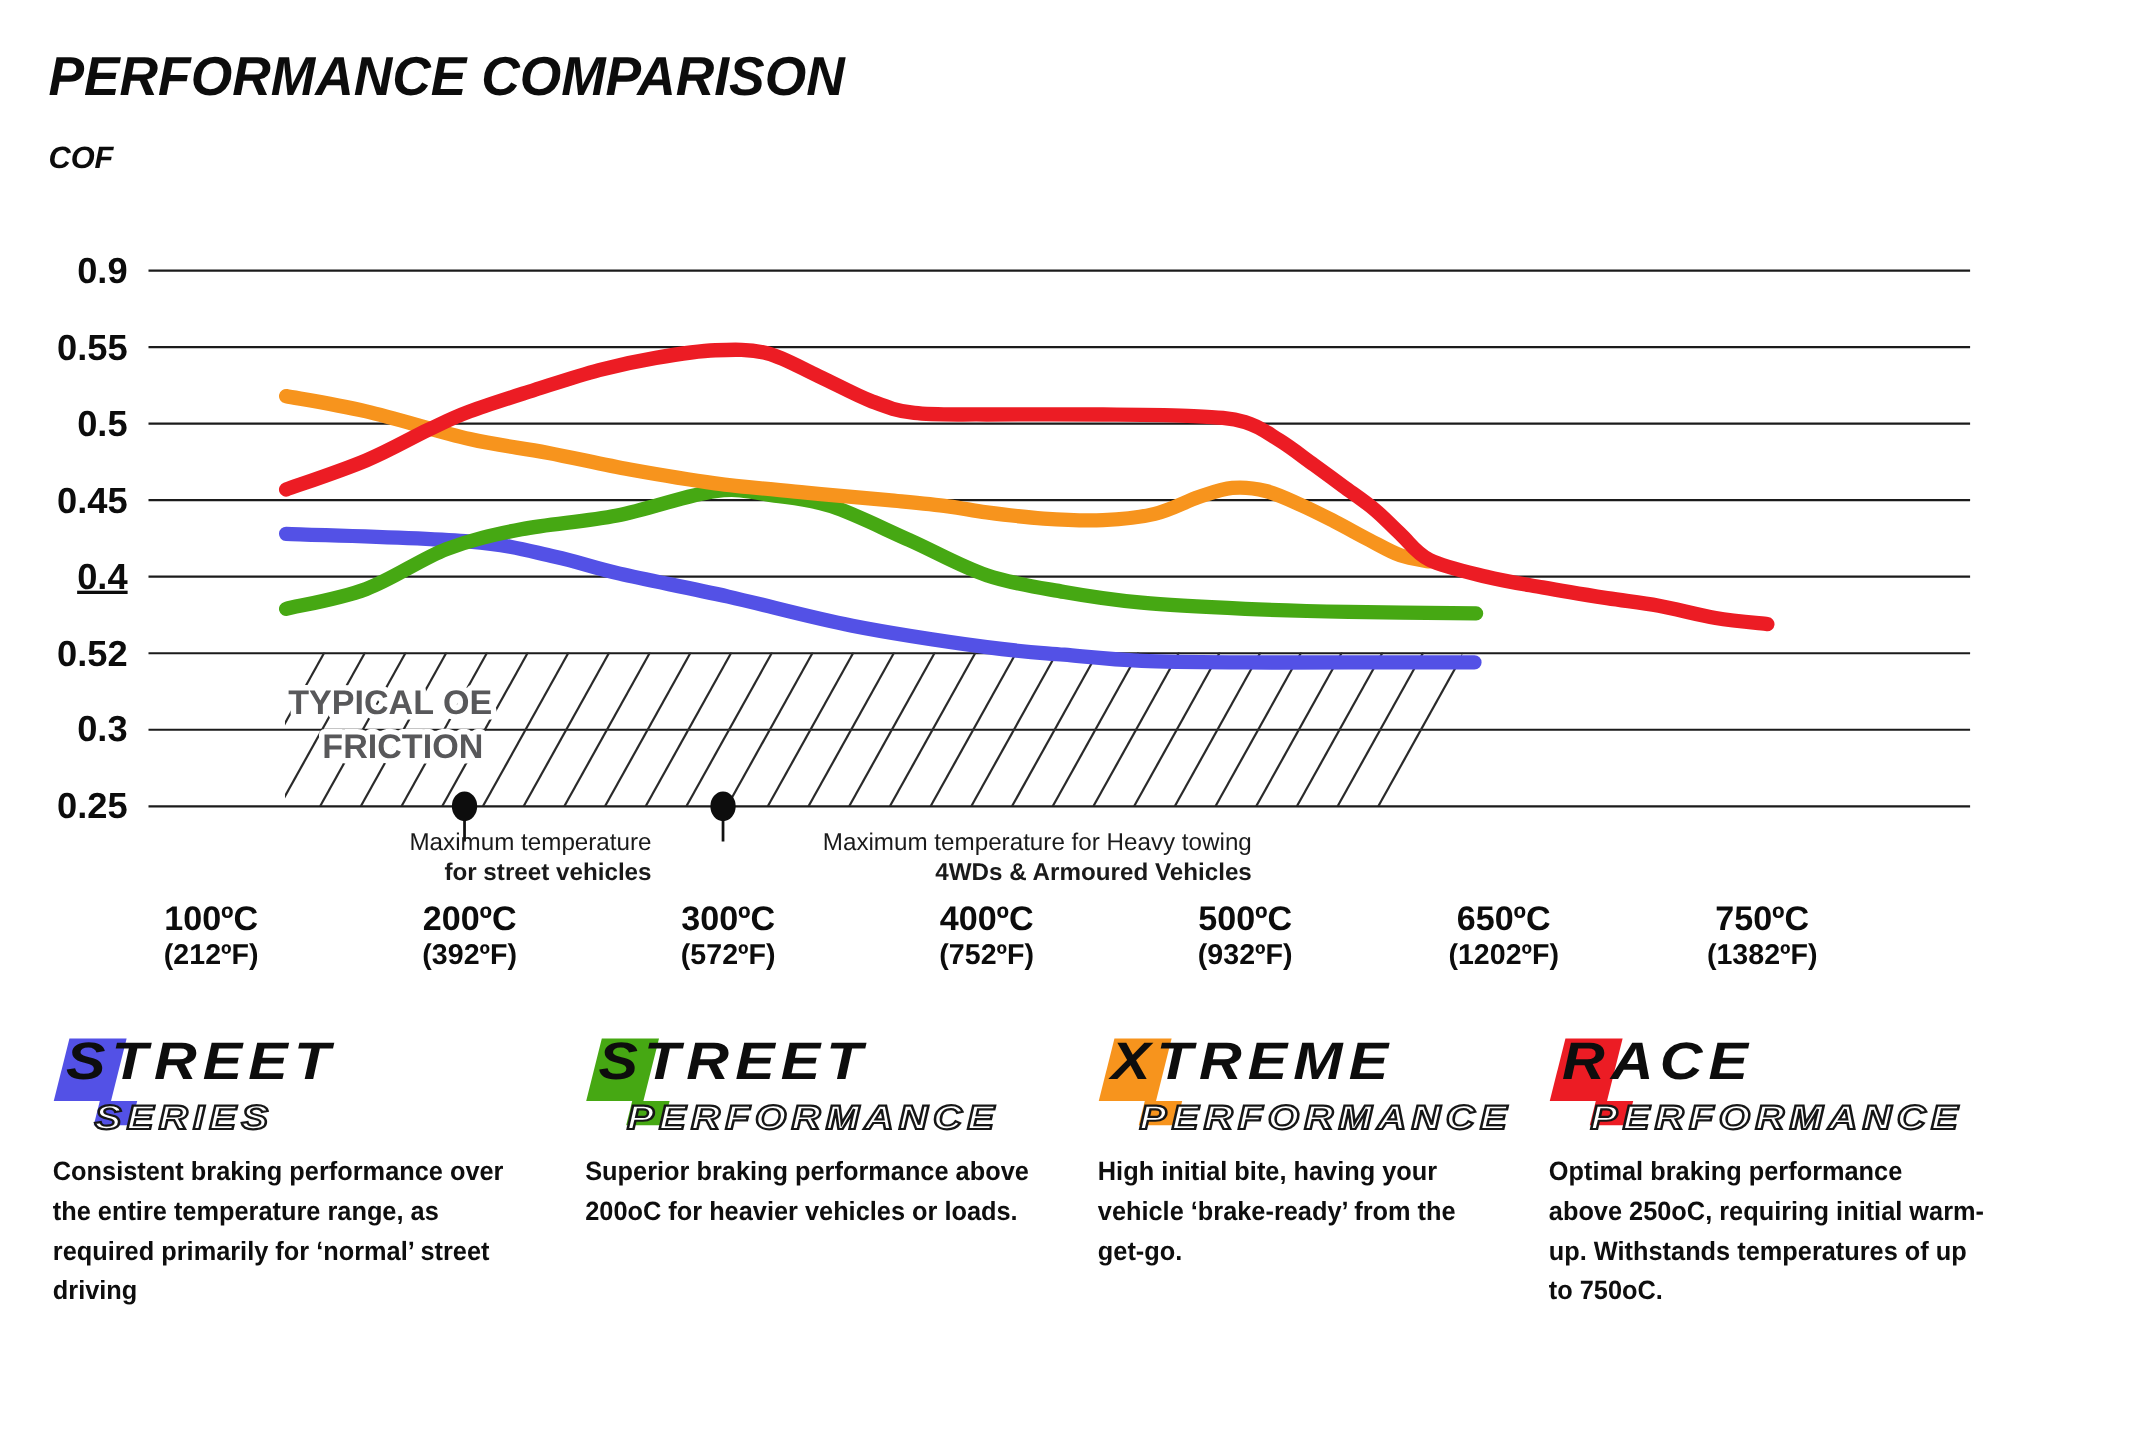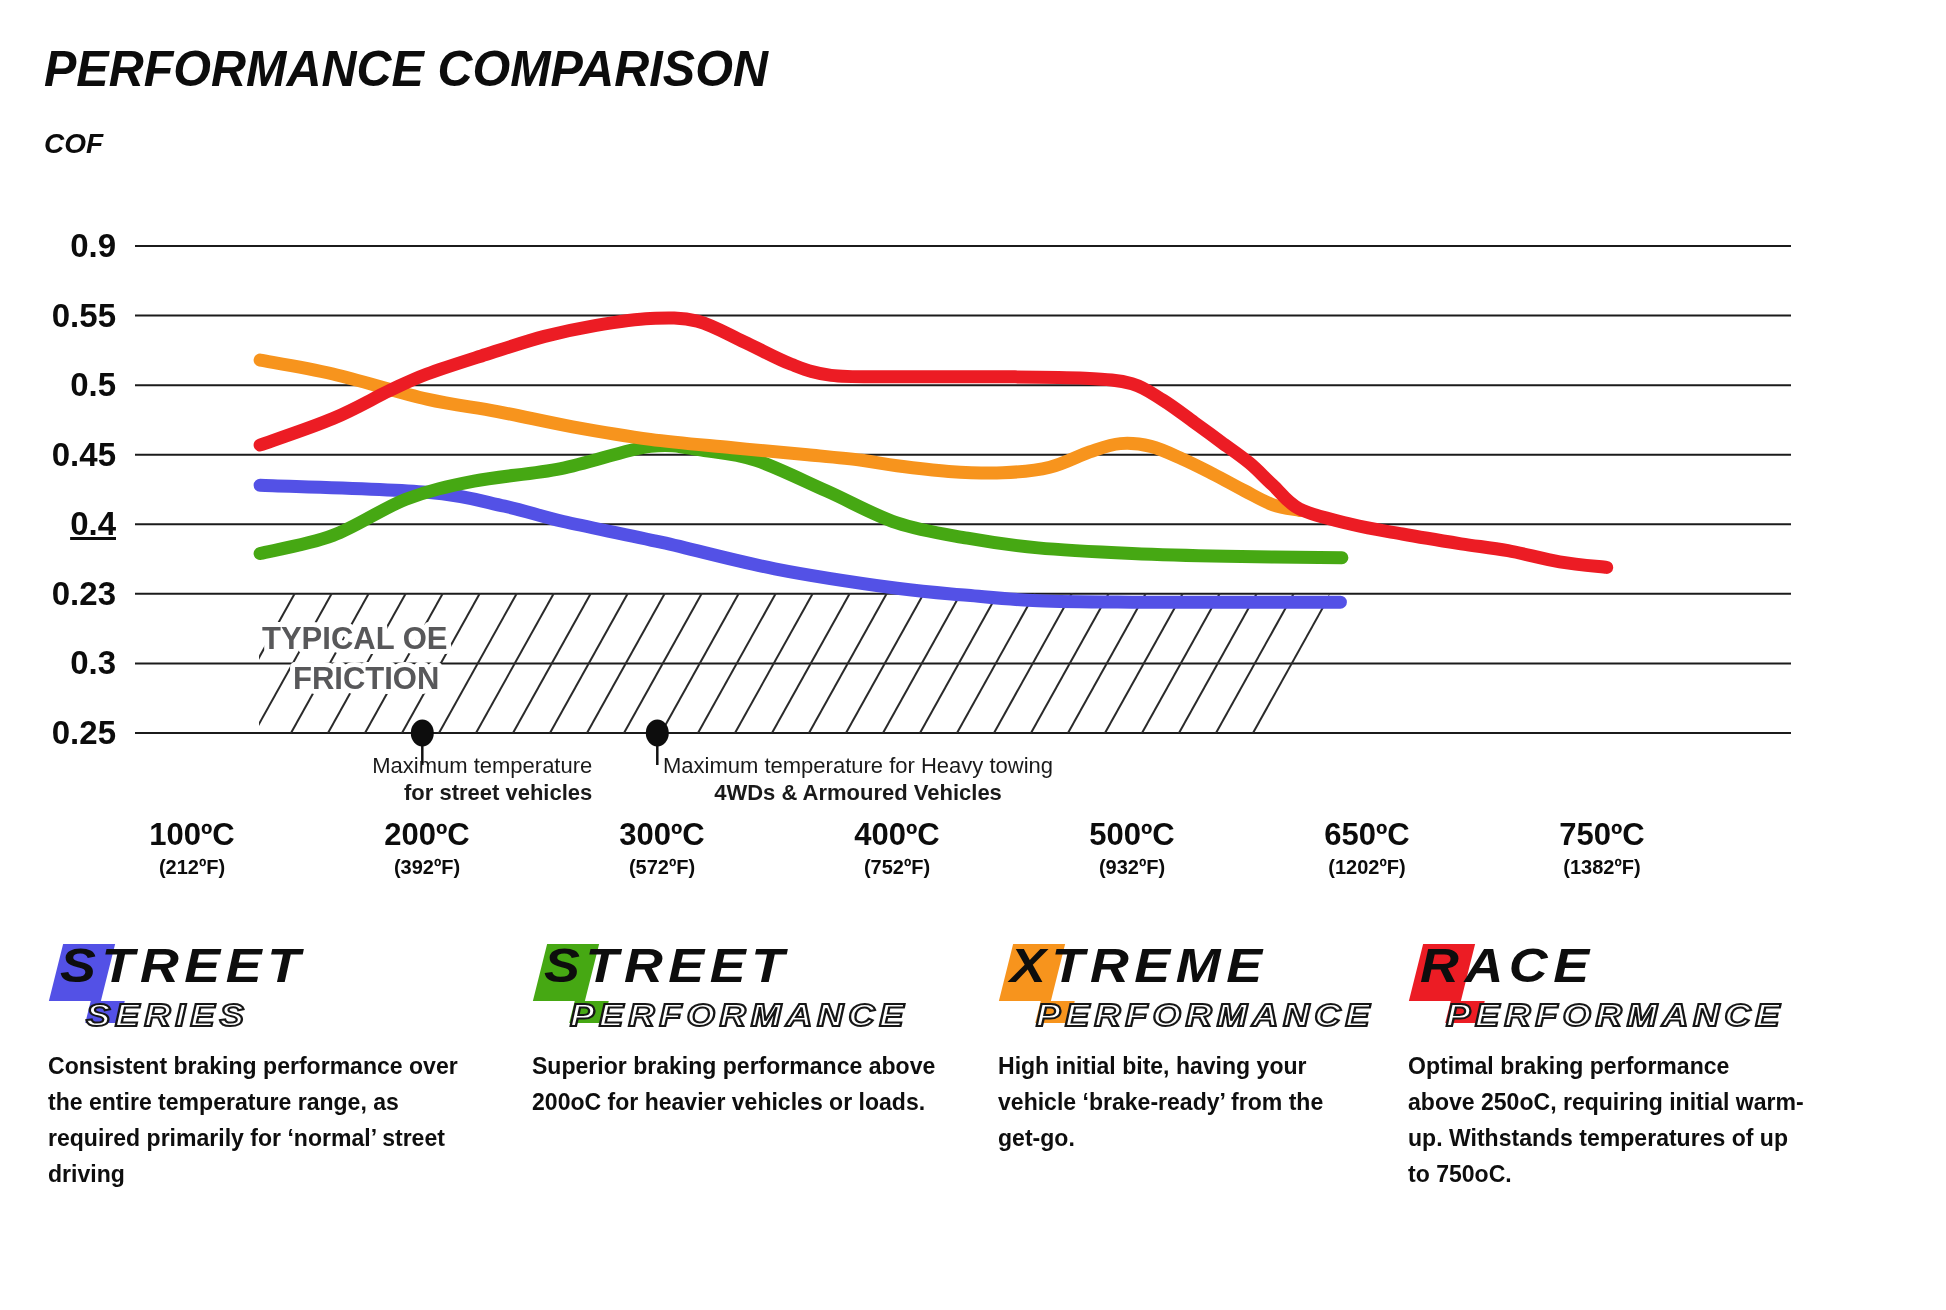--- a/index.html
+++ b/index.html
@@ -5,21 +5,21 @@
   html,body{margin:0;padding:0;background:#fff;}
   body{width:1946px;height:1310px;position:relative;overflow:hidden;
        font-family:"Liberation Sans","DejaVu Sans",sans-serif;color:#111;}
   .abs{position:absolute;}
   #page-title{left:44px;top:40px;font-size:50px;font-weight:900;font-style:italic;
      letter-spacing:0px;transform:scaleX(0.97);transform-origin:left;white-space:nowrap;color:#0c0c0c;}
   #cof-label{left:44px;top:128px;font-size:28px;font-weight:900;font-style:italic;color:#0c0c0c;}
   .ylab{position:absolute;left:20px;width:96px;text-align:right;font-size:33px;font-weight:700;color:#0c0c0c;}
   .xtick{position:absolute;width:190px;text-align:center;color:#0c0c0c;}
   .xtick .c{font-size:31px;font-weight:700;line-height:34px;}
-  .xtick .f{font-size:20px;font-weight:700;line-height:30px;}
+  .xtick .f{font-size:26px;font-weight:700;line-height:30px;}
   .ann{position:absolute;top:752px;font-size:22px;line-height:27px;color:#1a1a1a;white-space:pre-line;}
   .ann .l1{font-weight:400;}
   .ann .l2{font-weight:700;}
   .legend-col{position:absolute;top:942px;}
   .logo{position:relative;height:102px;}
   .logo .blk{position:absolute;transform:skewX(-14deg);}
   .logo .blk.top{left:8px;top:2px;width:52px;height:57px;}
   .logo .blk.leg{left:40px;top:59px;width:34px;height:22px;}
   .logo .w1{position:absolute;left:12px;top:-4px;font-size:48px;font-weight:900;font-style:italic;
       letter-spacing:5px;color:#0d0d0d;transform:scaleX(1.12);transform-origin:left;white-space:nowrap;}
@@ -95,21 +95,21 @@
       <ellipse cx="657.3" cy="733" rx="11.5" ry="13.5" fill="#0d0d0d"></ellipse>
     </svg>
   <div class="abs" id="page-title">PERFORMANCE COMPARISON</div>
   <div class="abs" id="cof-label">COF</div>
   <div id="ylabels">
       <div class="ylab" style="top: 227px;">0.9</div>
       <div class="ylab" style="top: 296.57px;">0.55</div>
       <div class="ylab" style="top: 366.14px;">0.5</div>
       <div class="ylab" style="top: 435.71px;">0.45</div>
       <div class="ylab" style="top: 505.28px; text-decoration: underline;">0.4</div>
-      <div class="ylab" style="top: 574.85px;">0.23</div>
+      <div class="ylab" style="top: 574.85px;">0.52</div>
       <div class="ylab" style="top: 644.42px;">0.3</div>
       <div class="ylab" style="top: 713.99px;">0.25</div>
     </div>
   <div id="xlabels">
       <div class="xtick" style="left: 97px; top: 818px;">
         <div class="c">100ºC</div>
         <div class="f">(212ºF)</div>
       </div>
       <div class="xtick" style="left: 332px; top: 818px;">
         <div class="c">200ºC</div>
@@ -131,21 +131,21 @@
         <div class="c">650ºC</div>
         <div class="f">(1202ºF)</div>
       </div>
       <div class="xtick" style="left: 1507px; top: 818px;">
         <div class="c">750ºC</div>
         <div class="f">(1382ºF)</div>
       </div>
     </div>
   <div id="annotations">
       <div class="ann" style="left: 252.3px; width: 340px; text-align: right;"><div class="l1">Maximum temperature</div><div class="l2">for street vehicles</div></div>
-      <div class="ann" style="left: 578px; width: 560px; text-align: center;"><div class="l1">Maximum temperature for Heavy towing</div><div class="l2">4WDs &amp; Armoured Vehicles</div></div>
+      <div class="ann" style="left: 578px; width: 560px; text-align: right;"><div class="l1">Maximum temperature for Heavy towing</div><div class="l2">4WDs &amp; Armoured Vehicles</div></div>
     </div>
   <div id="legend">
       <div class="legend-col" style="left: 48px; width: 465px;">
         <div class="logo">
           <div class="blk top" style="background: rgb(83, 81, 230);"></div>
           <div class="blk leg" style="background: rgb(83, 81, 230);"></div>
           <div class="w1">STREET</div>
           <div class="w2">SERIES</div>
         </div>
         <div class="desc">Consistent braking performance over

